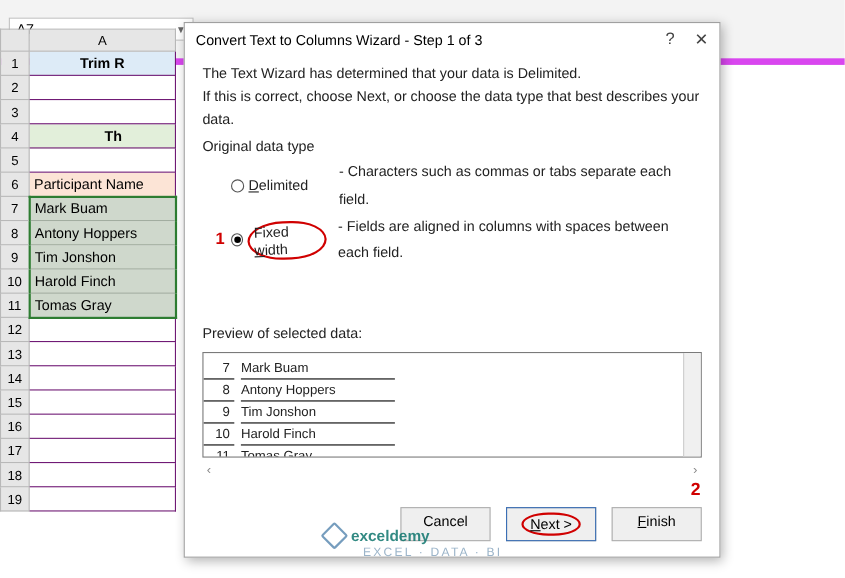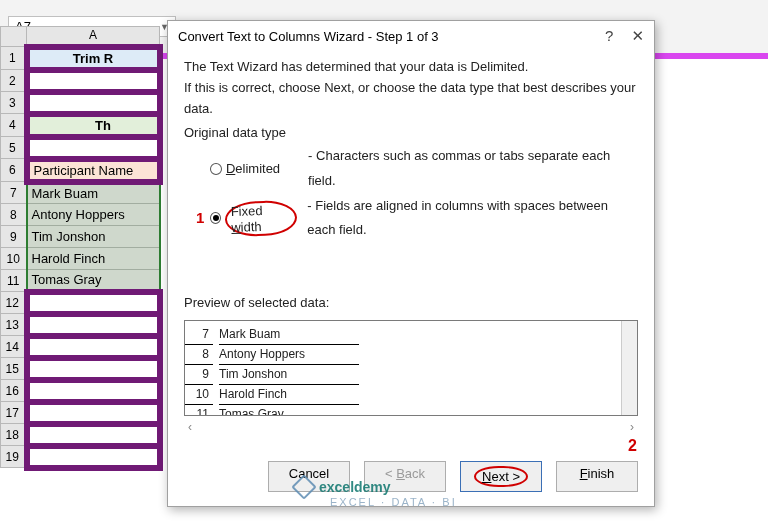--- a/index.html
+++ b/index.html
@@ -12,21 +12,21 @@
 .fx-btn-group { display: flex; gap: 6px; margin-left: 40px; color: #999; }
 .fx-btn-group span { padding: 0 4px; }
 .fx { font-style: italic; color: #555; }
 .formula-val { margin-left: 8px; color: #555; }
 
 
 .sheet { position: absolute; left: 0; top: 26px; }
 .sheet table { border-collapse: collapse; }
 .sheet th.col-head { background: #e6e6e6; border: 1px solid #b8b8b8; font-weight: normal; font-size: 12px; text-align: center; height: 20px; width: 133px; }
 .sheet th.row-head { background: #e6e6e6; border: 1px solid #b8b8b8; font-weight: normal; font-size: 12px; text-align: center; width: 26px; }
-.sheet td { border: 6px solid #701a75; height: 22px; padding: 1px 4px; width: 133px; }
+.sheet td { border: 1px solid #701a75; height: 22px; padding: 1px 4px; width: 133px; }
 .sheet tr.a1 td { background: #ddebf7; text-align: center; font-weight: 700; }
 .sheet tr.a4 td { background: #e2efda; text-align: center; font-weight: 700; padding-left: 24px; }
 .sheet tr.a6 td.pname { background: #fce4d6; text-align: left; }
 .sheet td.seldata { background: #cfd8cc; border: 1px solid #a2ada0; }
 .sheet td.seldata.first { border-top: 2px solid #2e7d32; }
 .sheet td.seldata.last { border-bottom: 2px solid #2e7d32; }
 .sheet td.seldata { border-left: 2px solid #2e7d32; border-right: 2px solid #2e7d32; }
 
 
 .dialog { position: absolute; top: 20px; left: 167px; width: 488px; background: #fff; border: 1px solid #a0a0a0; box-shadow: 2px 3px 10px rgba(0,0,0,.3); }
@@ -220,21 +220,20 @@
       <div class="preview-vtrack"></div>
     </div>
     <div class="preview-htrack">
         <span>‹</span>
         <span>›</span>
       </div>
   </div>
   <div class="dlg-buttons">
     <span class="ann-2">2</span>
     <div class="dlg-btn">Cancel</div>
-    <div class="dlg-btn disabled">&lt; <span class="u">B</span>ack</div>
     <div class="dlg-btn next-outer"><span class="next-circle"><span class="u">N</span>ext &gt;</span></div>
     <div class="dlg-btn"><span class="u">F</span>inish</div>
   </div>
 </div>
 
 <div class="watermark">
   <span class="mk"></span>
   <span>exceldemy</span>
 </div>
 <div class="wm-sub">EXCEL · DATA · BI</div>

